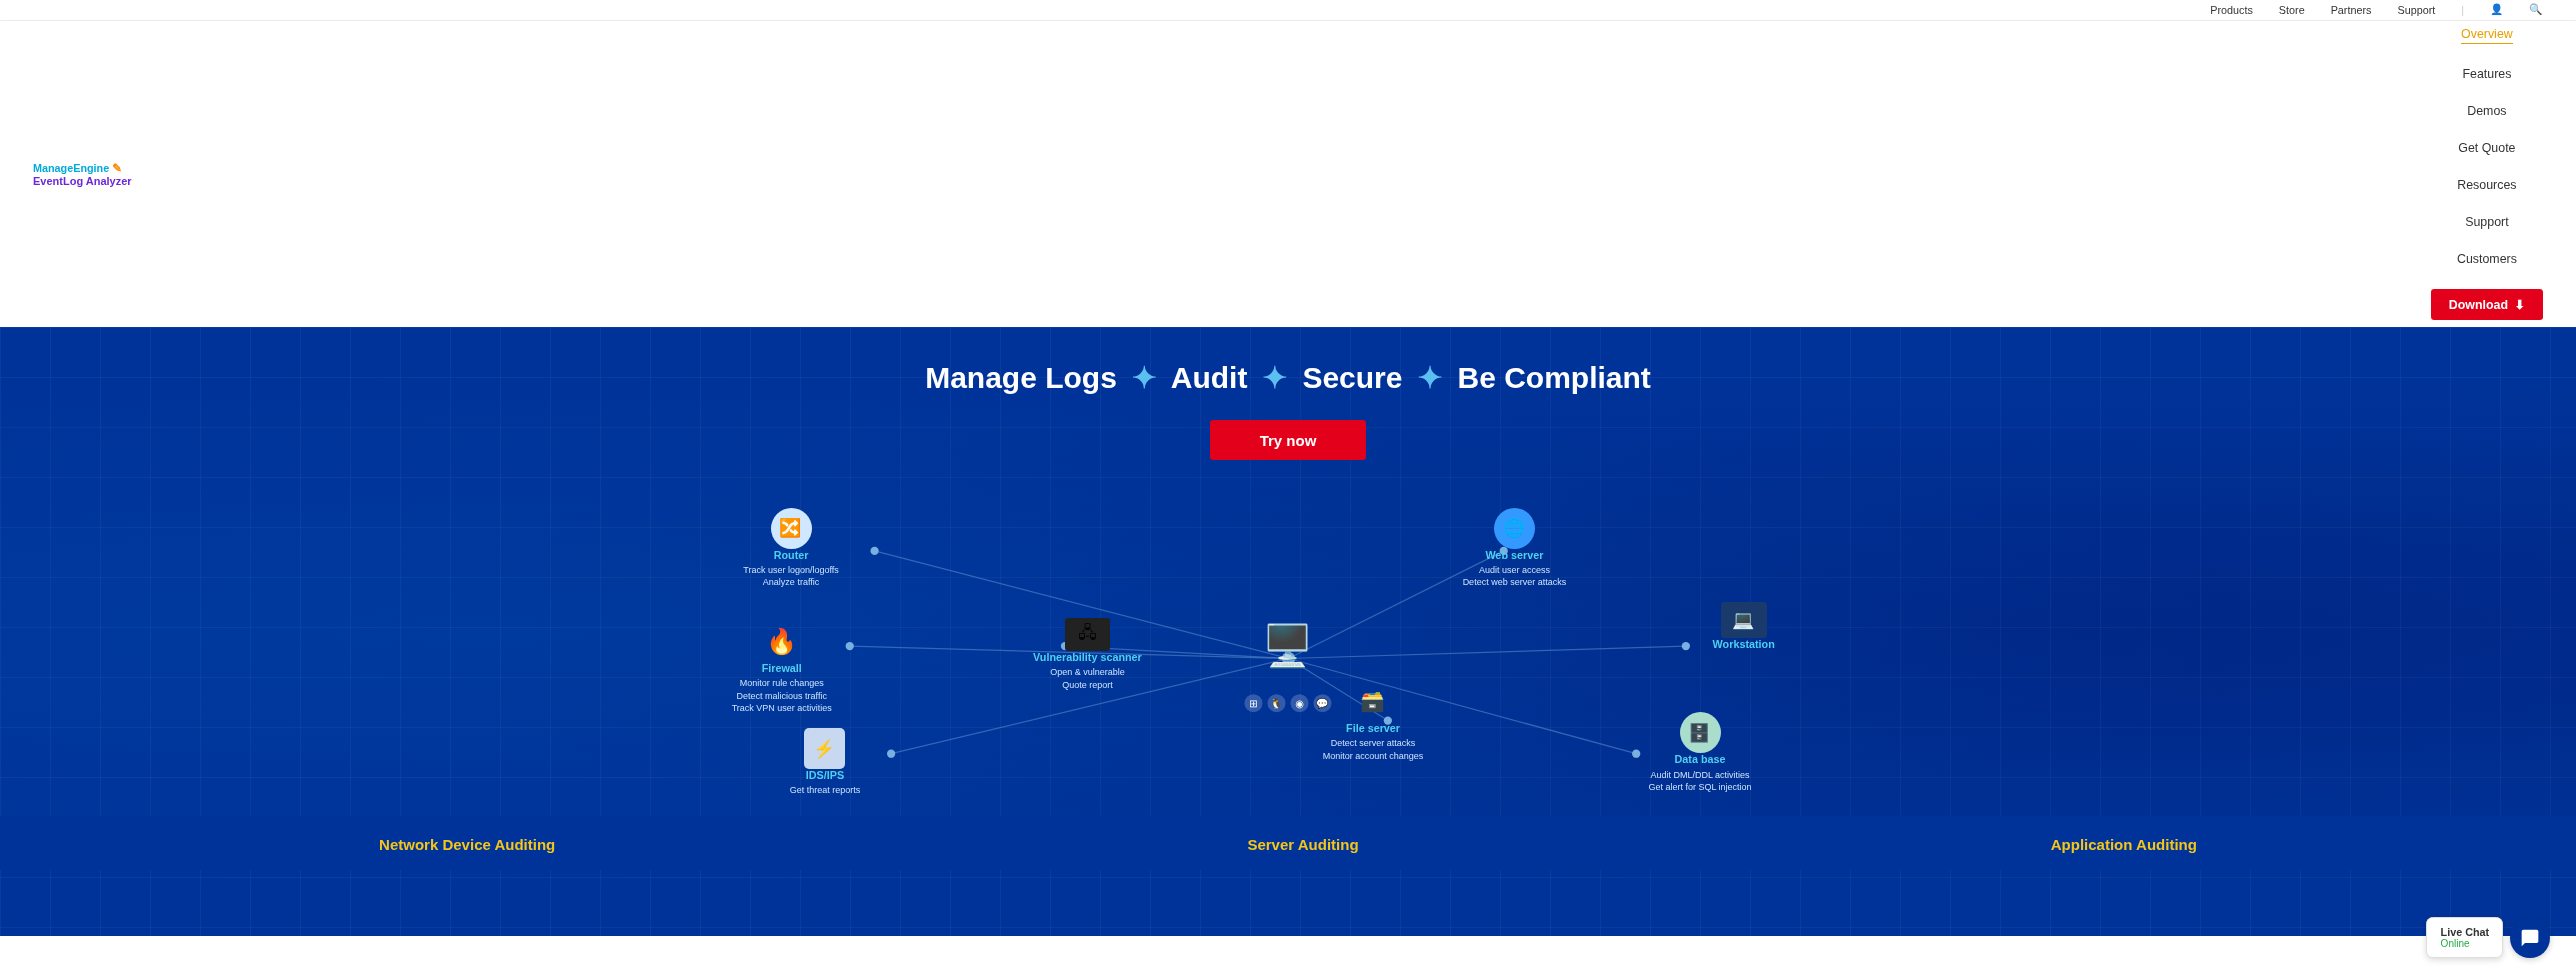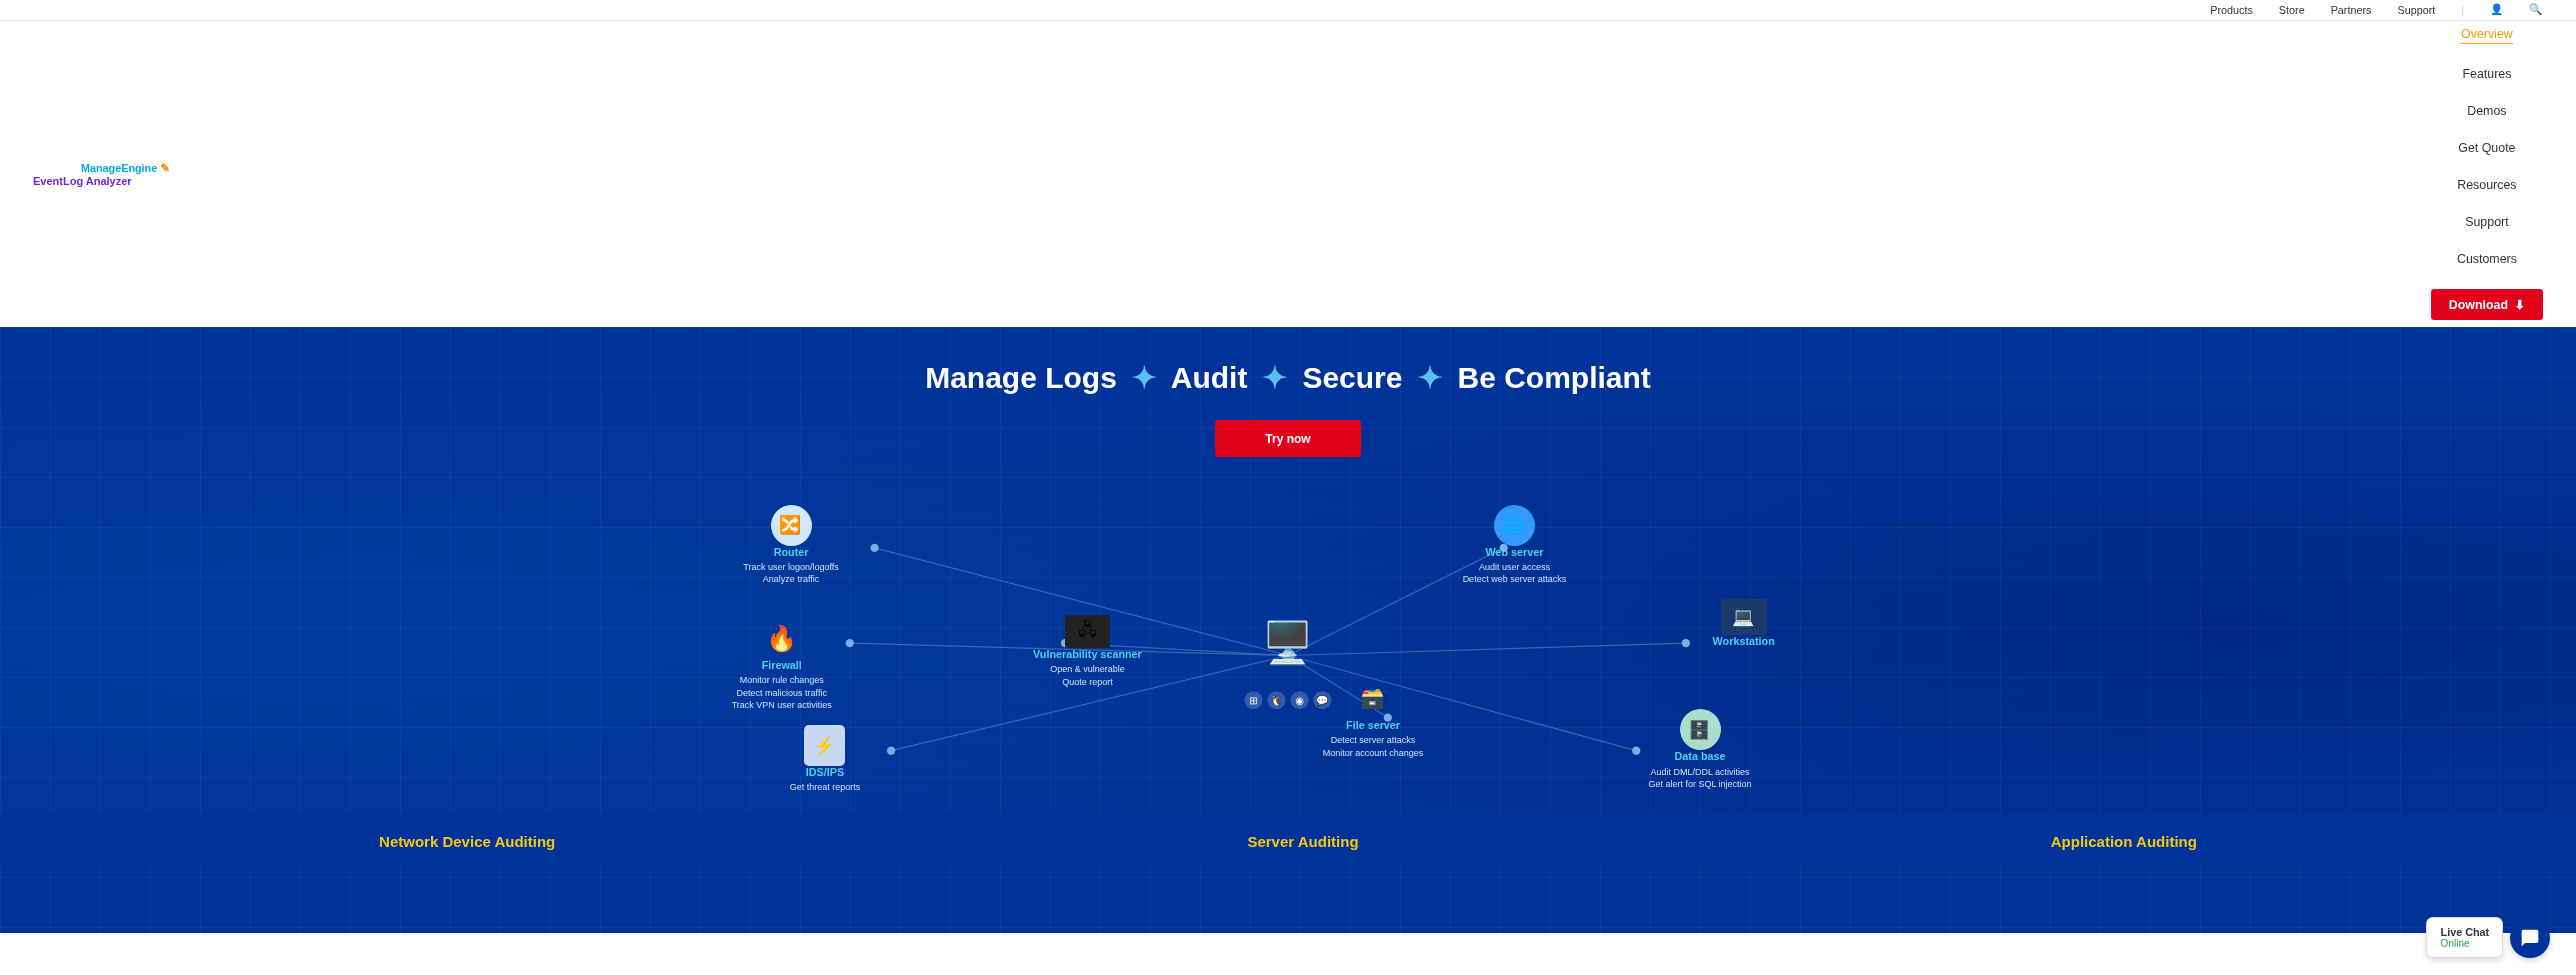--- a/index.html
+++ b/index.html
@@ -23,21 +23,21 @@
     
     .header {
       background: #fff;
       padding: 6.6px 33px;
       display: flex;
       align-items: center;
       justify-content: space-between;
       box-shadow: 0 0.8px 3.3px rgba(0,0,0,0.08);
     }
     .logo-area { display: flex; flex-direction: column; }
-    .logo-brand { font-size: 10.8px; color: #444; margin-left: 48px; }
+    .logo-brand { font-size: 10.8px; color: #444; }
     .logo-brand span { color: #00aadc; font-weight: bold; }
     .logo-product { font-size: 11px; font-weight: bold; color: #6d28d9; }
 
     .nav { display: flex; align-items: center; gap: 23px; flex-direction: column; }
     .nav a {
       text-decoration: none;
       color: #333;
       font-size: 12.4px;
       font-weight: 500;
     }
@@ -92,21 +92,21 @@
     }
     .hero-title .dot { color: #5bc0f0; margin: 0 6.6px; }
 
     .try-now-btn {
       display: block;
       margin: 0 auto 41px;
       background: #e2001a;
       color: #fff;
       border: none;
       padding: 11.6px 50px;
-      font-size: 12px;
+      font-size: 15px;
       font-weight: bold;
       border-radius: 3.3px;
       cursor: pointer;
       position: relative;
       z-index: 2;
     }
 
     
     .diagram {
       position: relative;

